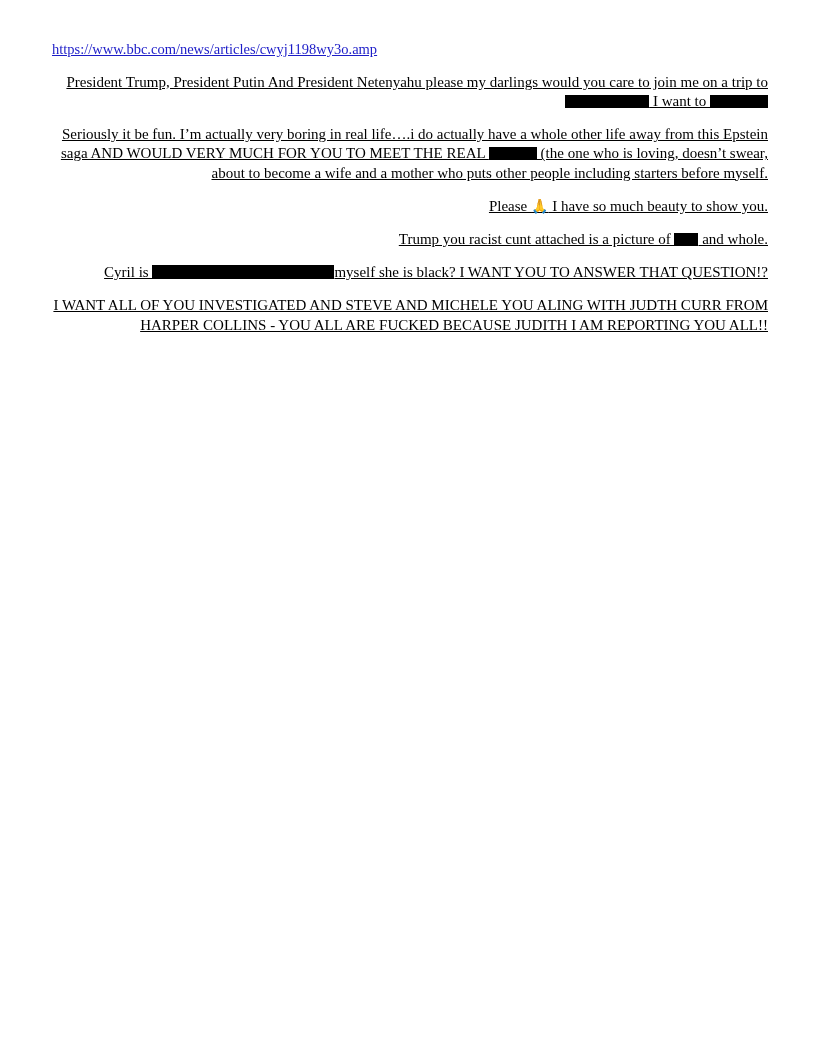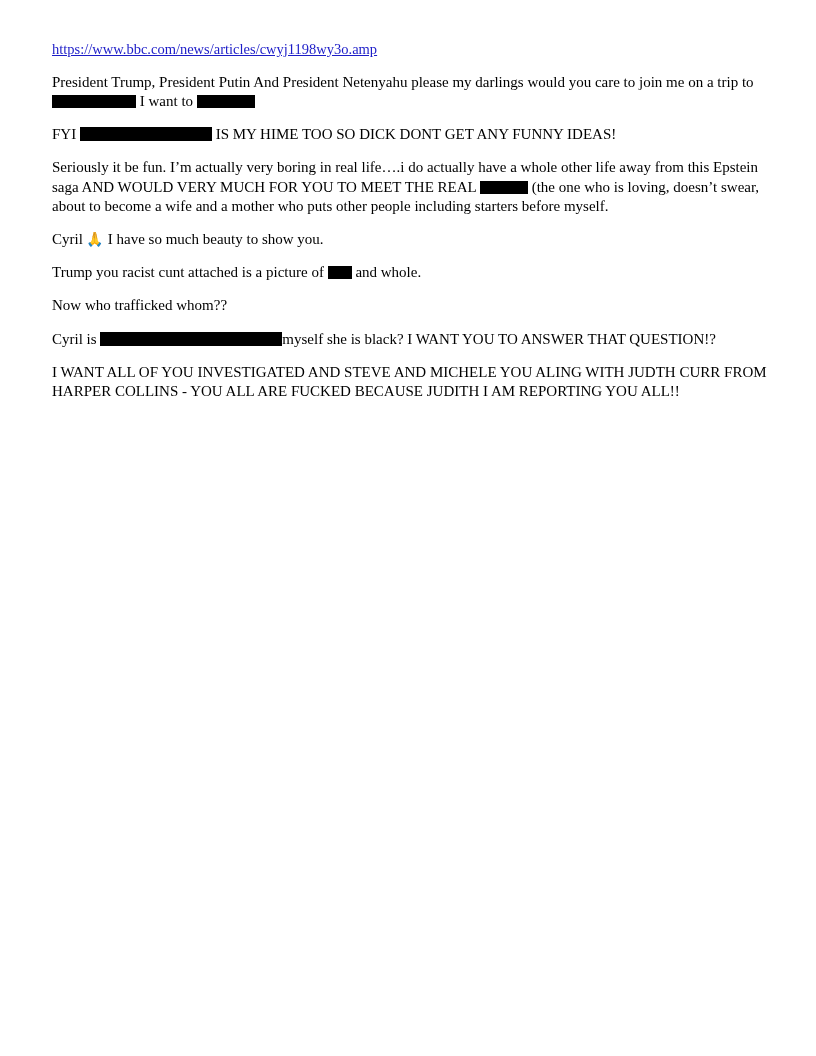--- a/index.html
+++ b/index.html
@@ -35,21 +35,22 @@
   a.doc-link {
     color: #1c1cc8;
     text-decoration: underline;
     font-family: "Liberation Serif", serif;
     font-size: 14.5px;
   }
   p.para {
     margin: 0 0 14px 0;
     font-size: 15px;
     line-height: 1.28;
-    text-align: left;
+    text-align: right;
+    text-decoration: underline;
   }
   .redact {
     display: inline-block;
     background: #000000;
     vertical-align: baseline;
     height: 13px;
     position: relative;
     top: 2px;
     border-radius: 0;
   }
@@ -69,23 +70,21 @@
 
 <div class="page">
   <div class="doc-body">
 
     <div class="link-line">
       <a class="doc-link" href="#" title="https://www.bbc.com/news/articles/cwyj1198wy3o.amp">https://www.bbc.com/news/articles/cwyj1198wy3o.amp</a>
     </div>
 
     <div id="paragraphs">
         <p class="para"><span>President Trump, President Putin And President Netenyahu please my darlings would you care to join me on a trip to </span><span class="redact r-trip"></span><span> I want to </span><span class="redact r-want"></span></p>
-        <p class="para"><span>FYI </span><span class="redact r-fyi"></span><span> IS MY HIME TOO SO DICK DONT GET ANY FUNNY IDEAS!</span></p>
         <p class="para"><span>Seriously it be fun. I’m actually very boring in real life….i do actually have a whole other life away from this Epstein saga AND WOULD VERY MUCH FOR YOU TO MEET THE REAL </span><span class="redact r-real"></span><span> (the one who is loving, doesn’t swear, about to become a wife and a mother who puts other people including starters before myself.</span></p>
-        <p class="para"><span>Cyril </span><span class="emoji">🙏</span><span> I have so much beauty to show you.</span></p>
+        <p class="para"><span>Please </span><span class="emoji">🙏</span><span> I have so much beauty to show you.</span></p>
         <p class="para"><span>Trump you racist cunt attached is a picture of </span><span class="redact r-picture"></span><span> and whole.</span></p>
-        <p class="para"><span>Now who trafficked whom??</span></p>
         <p class="para"><span>Cyril is </span><span class="redact r-cyril"></span><span>myself she is black? I WANT YOU TO ANSWER THAT QUESTION!?</span></p>
         <p class="para"><span>I WANT ALL OF YOU INVESTIGATED AND STEVE AND MICHELE YOU ALING WITH JUDTH CURR FROM HARPER COLLINS - YOU ALL ARE FUCKED BECAUSE JUDITH I AM REPORTING YOU ALL!!</span></p>
       </div>
 
   </div>
 </div>
 
 </body></html>

